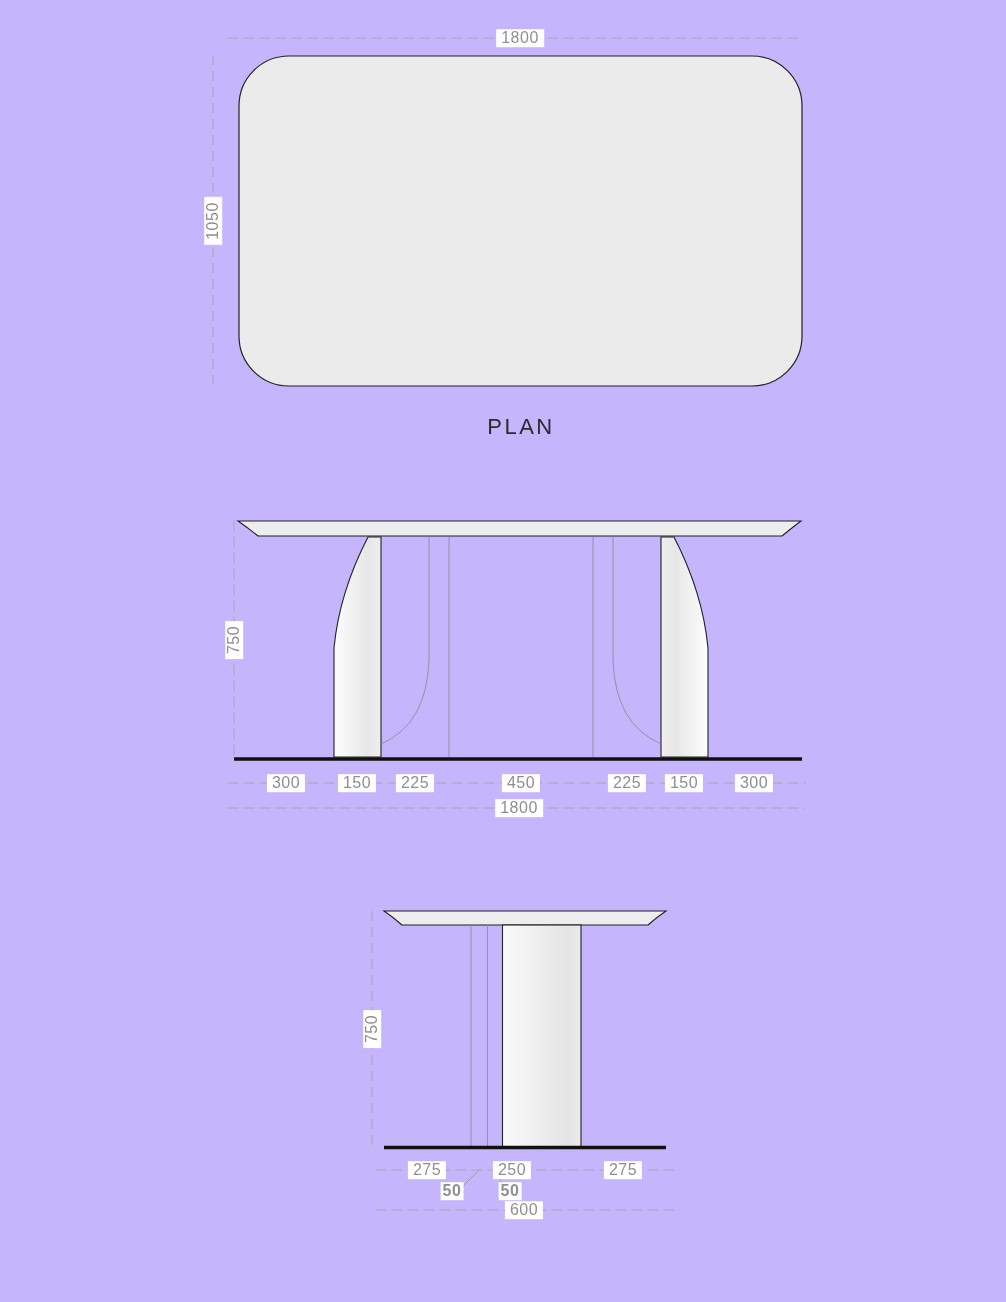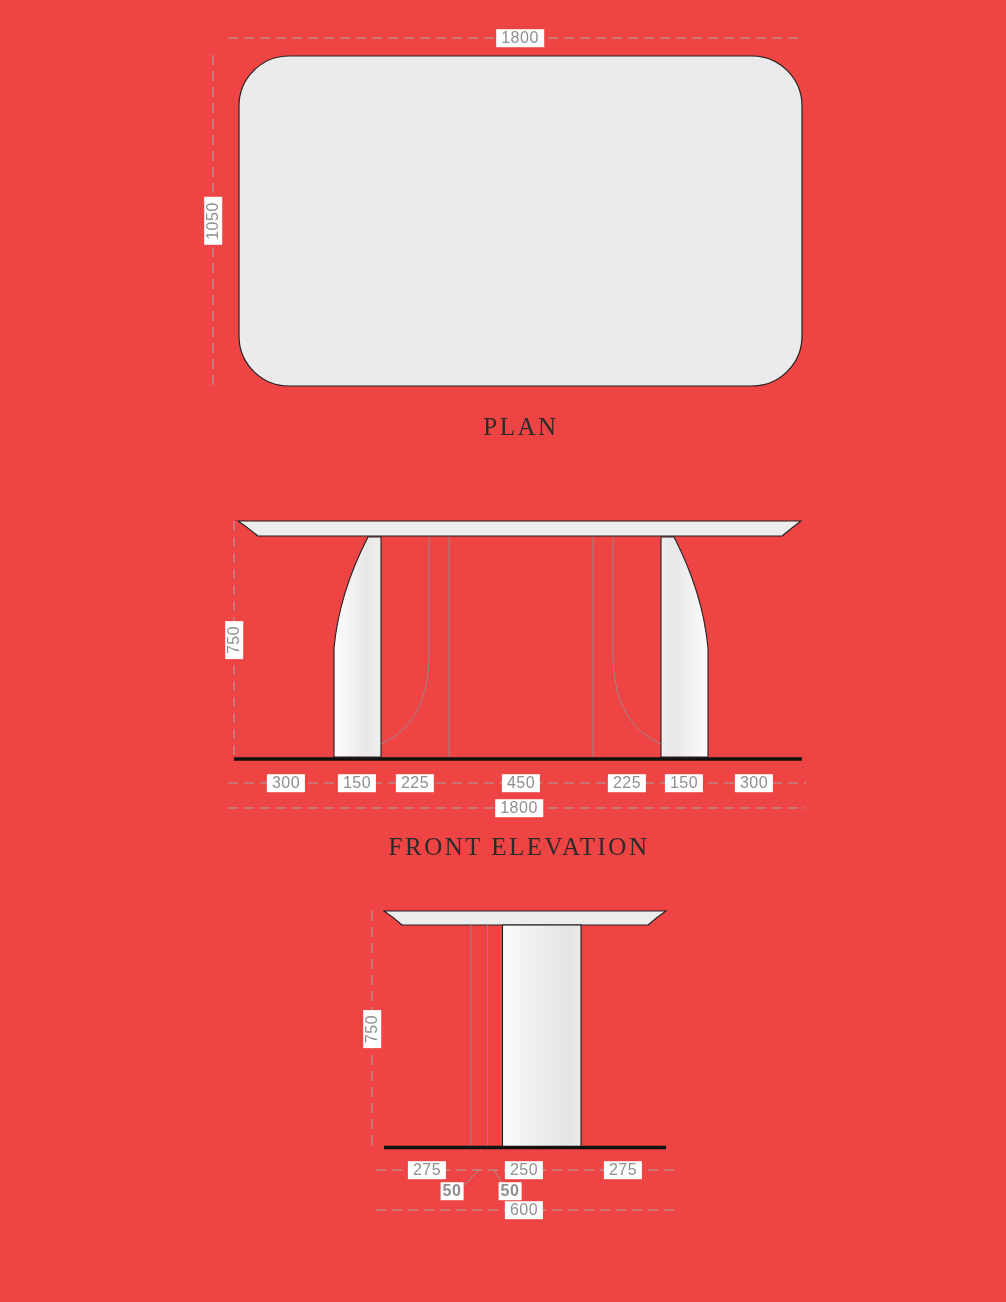--- a/index.html
+++ b/index.html
@@ -5,21 +5,21 @@
   html, body {
     margin: 0;
     padding: 0;
     background: #ffffff;
     font-family: "Liberation Sans", sans-serif;
   }
   #canvas {
     position: relative;
     width: 1006px;
     height: 1302px;
-    background: #ef4444;
+    background: #c4b5fd;
     overflow: hidden;
   }
   #drawing-svg {
     position: absolute;
     left: 0;
     top: 0;
     width: 1006px;
     height: 1302px;
   }
   .dim-label {
@@ -36,26 +36,25 @@
   .dim-label.rot {
     transform: translate(-50%, -50%) rotate(-90deg);
   }
   .dim-label.small-pad {
     padding: 0 2px;
     font-weight: bold;
   }
   .view-title {
     position: absolute;
     transform: translate(-50%, -50%);
-    font-size: 25px;
+    font-size: 22px;
     font-weight: 300;
     letter-spacing: 2.5px;
     color: #2b2b2b;
     white-space: nowrap;
-    font-family: Liberation Serif, serif;
   }
 </style>
 </head>
 <body>
 
 <div id="canvas">
 
   <svg id="drawing-svg" viewBox="0 0 1006 1302">
     <defs>
       <linearGradient id="gradLegL" x1="0" y1="0" x2="1" y2="0">
@@ -118,23 +117,22 @@
 
   <span class="dim-label rot" style="left:234px; top:640px;">750</span>
   <span class="dim-label" style="left:286px; top:783px;">300</span>
   <span class="dim-label" style="left:357px; top:783px;">150</span>
   <span class="dim-label" style="left:415px; top:783px;">225</span>
   <span class="dim-label" style="left:521px; top:783px;text-align:center;">450</span>
   <span class="dim-label" style="left:627px; top:783px;">225</span>
   <span class="dim-label" style="left:684px; top:783px;">150</span>
   <span class="dim-label" style="left:754px; top:783px;">300</span>
   <span class="dim-label" style="left:519px; top:808px;">1800</span>
-  <span class="view-title" style="left:519px; top:847px;">FRONT ELEVATION</span>
 
   <span class="dim-label rot" style="left:372px; top:1029px;">750</span>
   <span class="dim-label" style="left:427px; top:1170px;">275</span>
-  <span class="dim-label" style="left:524px; top:1170px;">250</span>
+  <span class="dim-label" style="left:512px; top:1170px;">250</span>
   <span class="dim-label" style="left:623px; top:1170px;">275</span>
   <span class="dim-label small-pad" style="left:452px; top:1191px;">50</span>
   <span class="dim-label small-pad" style="left:510px; top:1191px;">50</span>
   <span class="dim-label" style="left:524px; top:1210px;">600</span>
 
 </div>
 
 </body></html>

